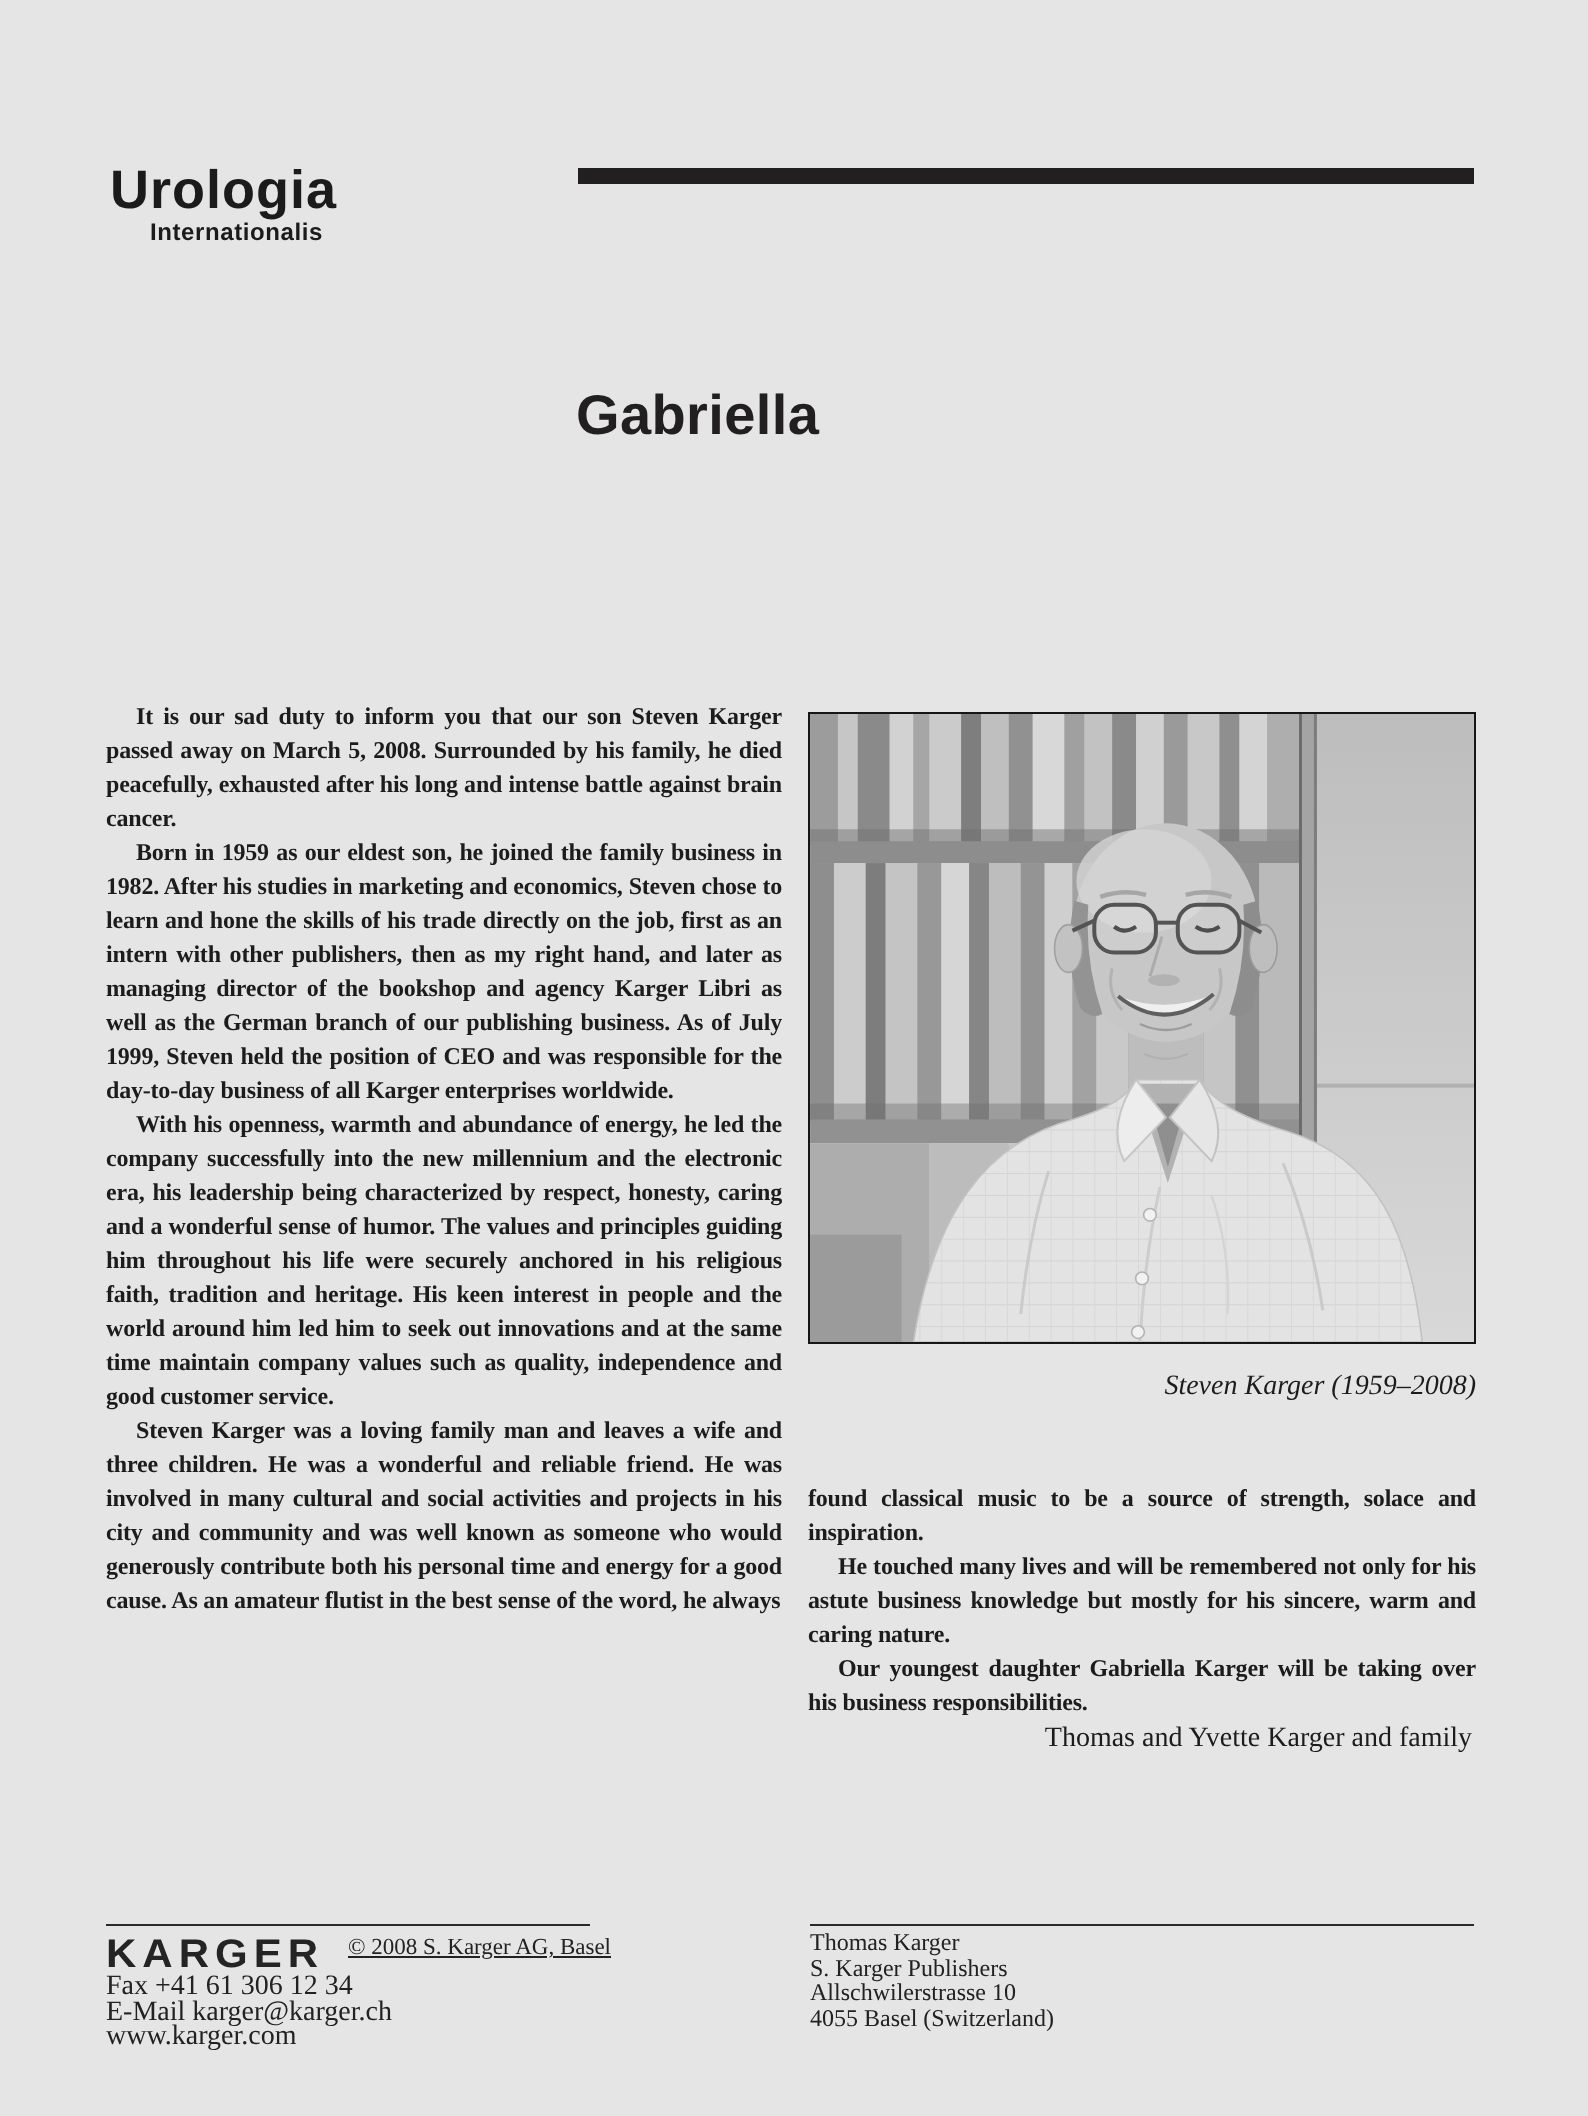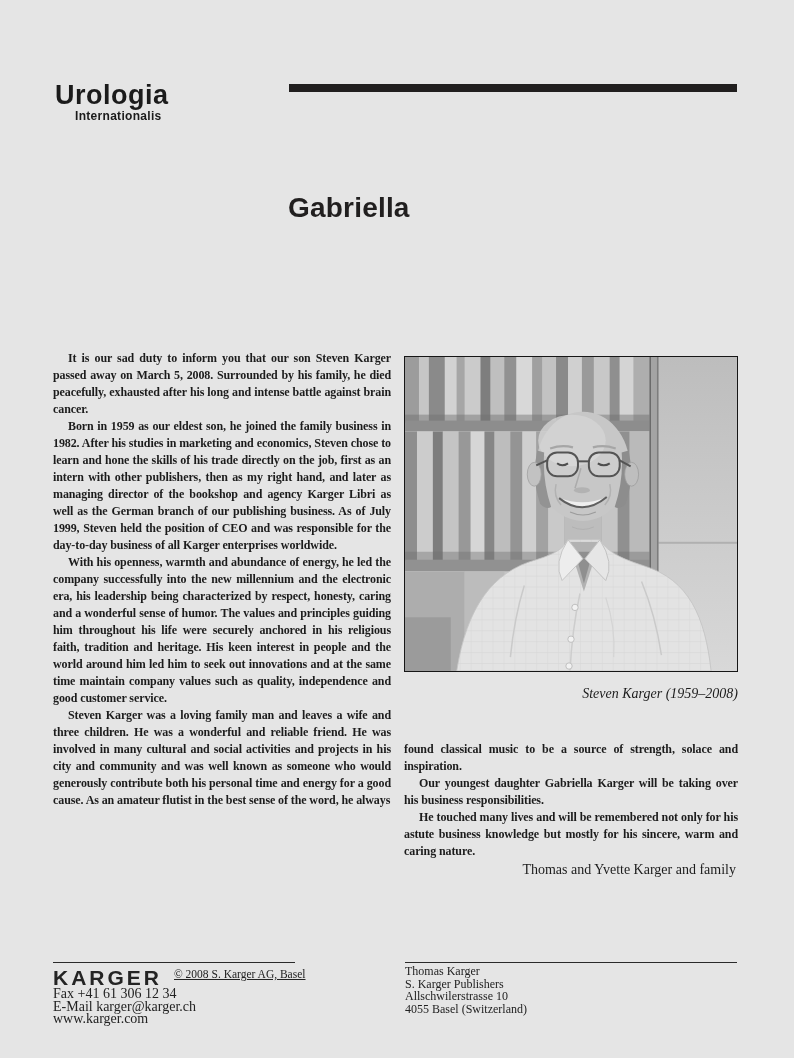--- a/index.html
+++ b/index.html
@@ -209,22 +209,22 @@
 
           <path d="M 168,171 Q 179,176 190,171" stroke="#b0b0b0" stroke-width="1" fill="none"></path>
         </g>
       </g>
     </svg>
     <figcaption class="caption">Steven Karger (1959–2008)</figcaption>
   </figure>
 
   <section class="col-right">
     <p class="para">found classical music to be a source of strength, solace and inspiration.</p>
+    <p class="para indent">He touched many lives and will be remembered not only for his astute business knowledge but mostly for his sincere, warm and caring nature.</p>
     <p class="para indent">Our youngest daughter Gabriella Karger will be taking over his business responsibilities.</p>
-    <p class="para indent">He touched many lives and will be remembered not only for his astute business knowledge but mostly for his sincere, warm and caring nature.</p>
     <p class="signature">Thomas and Yvette Karger and family</p>
   </section>
 
   <footer>
     <div class="rule rule-left"></div>
     <div class="rule rule-right"></div>
     <div class="karger-logo">KARGER</div>
     <div class="copyright">© 2008 S. Karger AG, Basel</div>
     <div class="contact">
       <div>Fax +41 61 306 12 34</div>

